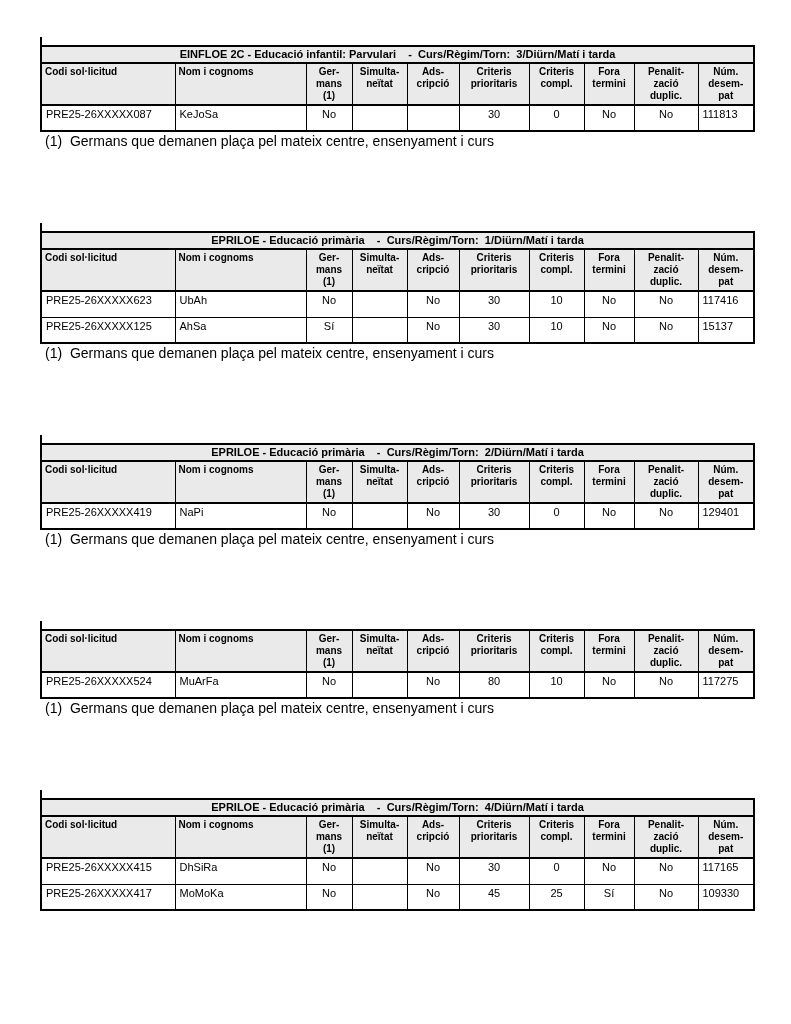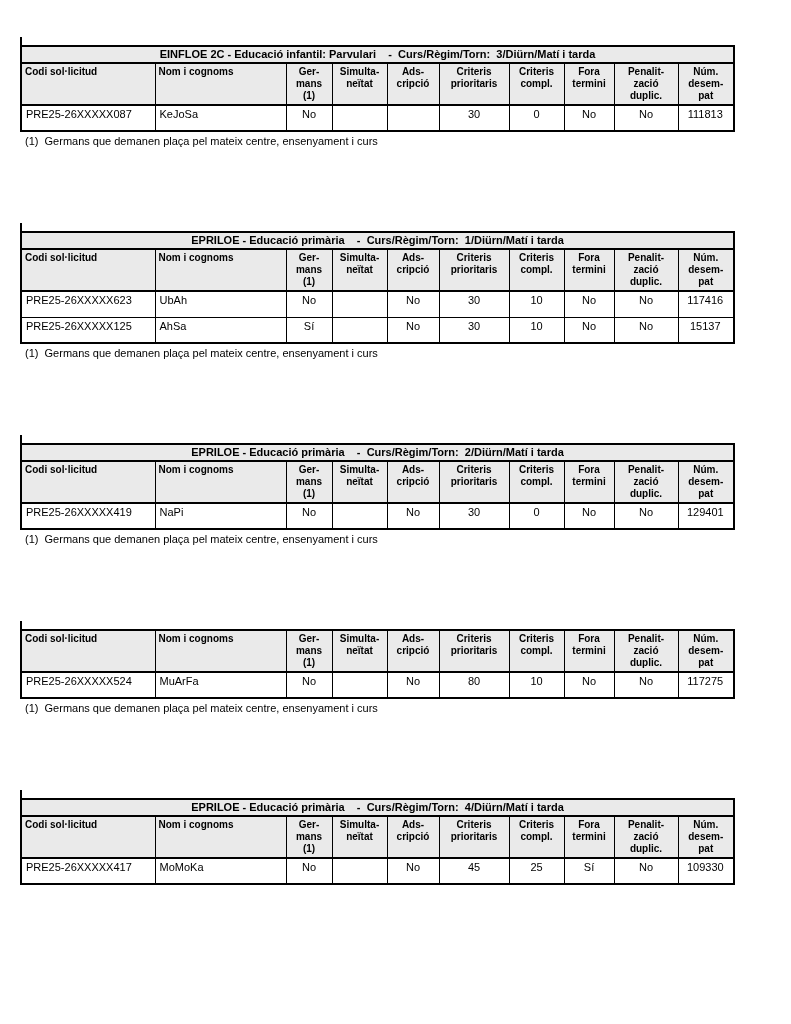--- a/index.html
+++ b/index.html
@@ -17,21 +17,21 @@
     position: relative;
     width: 791px;
     height: 1024px;
     background: #ffffff;
     overflow: hidden;
     font-family: "Liberation Sans", sans-serif;
     color: var(--text-color);
   }
   .table-block {
     position: relative;
-    margin-left: 20px;
+    margin-left: 40px;
     margin-top: 84px;
     width: 713px;
   }
   .table-block:first-child { margin-top: 45px; }
   .corner-tick {
     position: absolute;
     left: 0;
     top: -8px;
     width: 2px;
     height: 10px;
@@ -85,24 +85,24 @@
     font-size: 11px;
     line-height: 13px;
     vertical-align: top;
     padding: 2px 4px;
     height: 26px;
     text-align: center;
     overflow: hidden;
     white-space: nowrap;
   }
   td.col-0, td.col-1 { text-align: left; }
-  td.col-9 { text-align: center; padding-right: 5px; }
+  td.col-9 { text-align: left; padding-right: 5px; }
   .footnote {
     white-space: pre;
-    font-size: 11px;
+    font-size: 14px;
     line-height: 11px;
     margin: 4px 0 0 5px;
   }
 </style>
 </head>
 <body>
 
 <div class="page">
   <section class="table-block">
     <div class="corner-tick"></div>
@@ -395,20 +395,32 @@
           <th class="hdr col-8">Penalit-
 zació
 duplic.</th>
           <th class="hdr col-9">Núm.
 desem-
 pat</th>
         </tr>
       </thead>
       <tbody>
           <tr>
+            <td class="col-0">PRE25-26XXXXX415</td>
+            <td class="col-1">DhSiRa</td>
+            <td class="col-2">No</td>
+            <td class="col-3"></td>
+            <td class="col-4">No</td>
+            <td class="col-5">30</td>
+            <td class="col-6">0</td>
+            <td class="col-7">No</td>
+            <td class="col-8">No</td>
+            <td class="col-9">117165</td>
+          </tr>
+          <tr>
             <td class="col-0">PRE25-26XXXXX417</td>
             <td class="col-1">MoMoKa</td>
             <td class="col-2">No</td>
             <td class="col-3"></td>
             <td class="col-4">No</td>
             <td class="col-5">45</td>
             <td class="col-6">25</td>
             <td class="col-7">Sí</td>
             <td class="col-8">No</td>
             <td class="col-9">109330</td>

